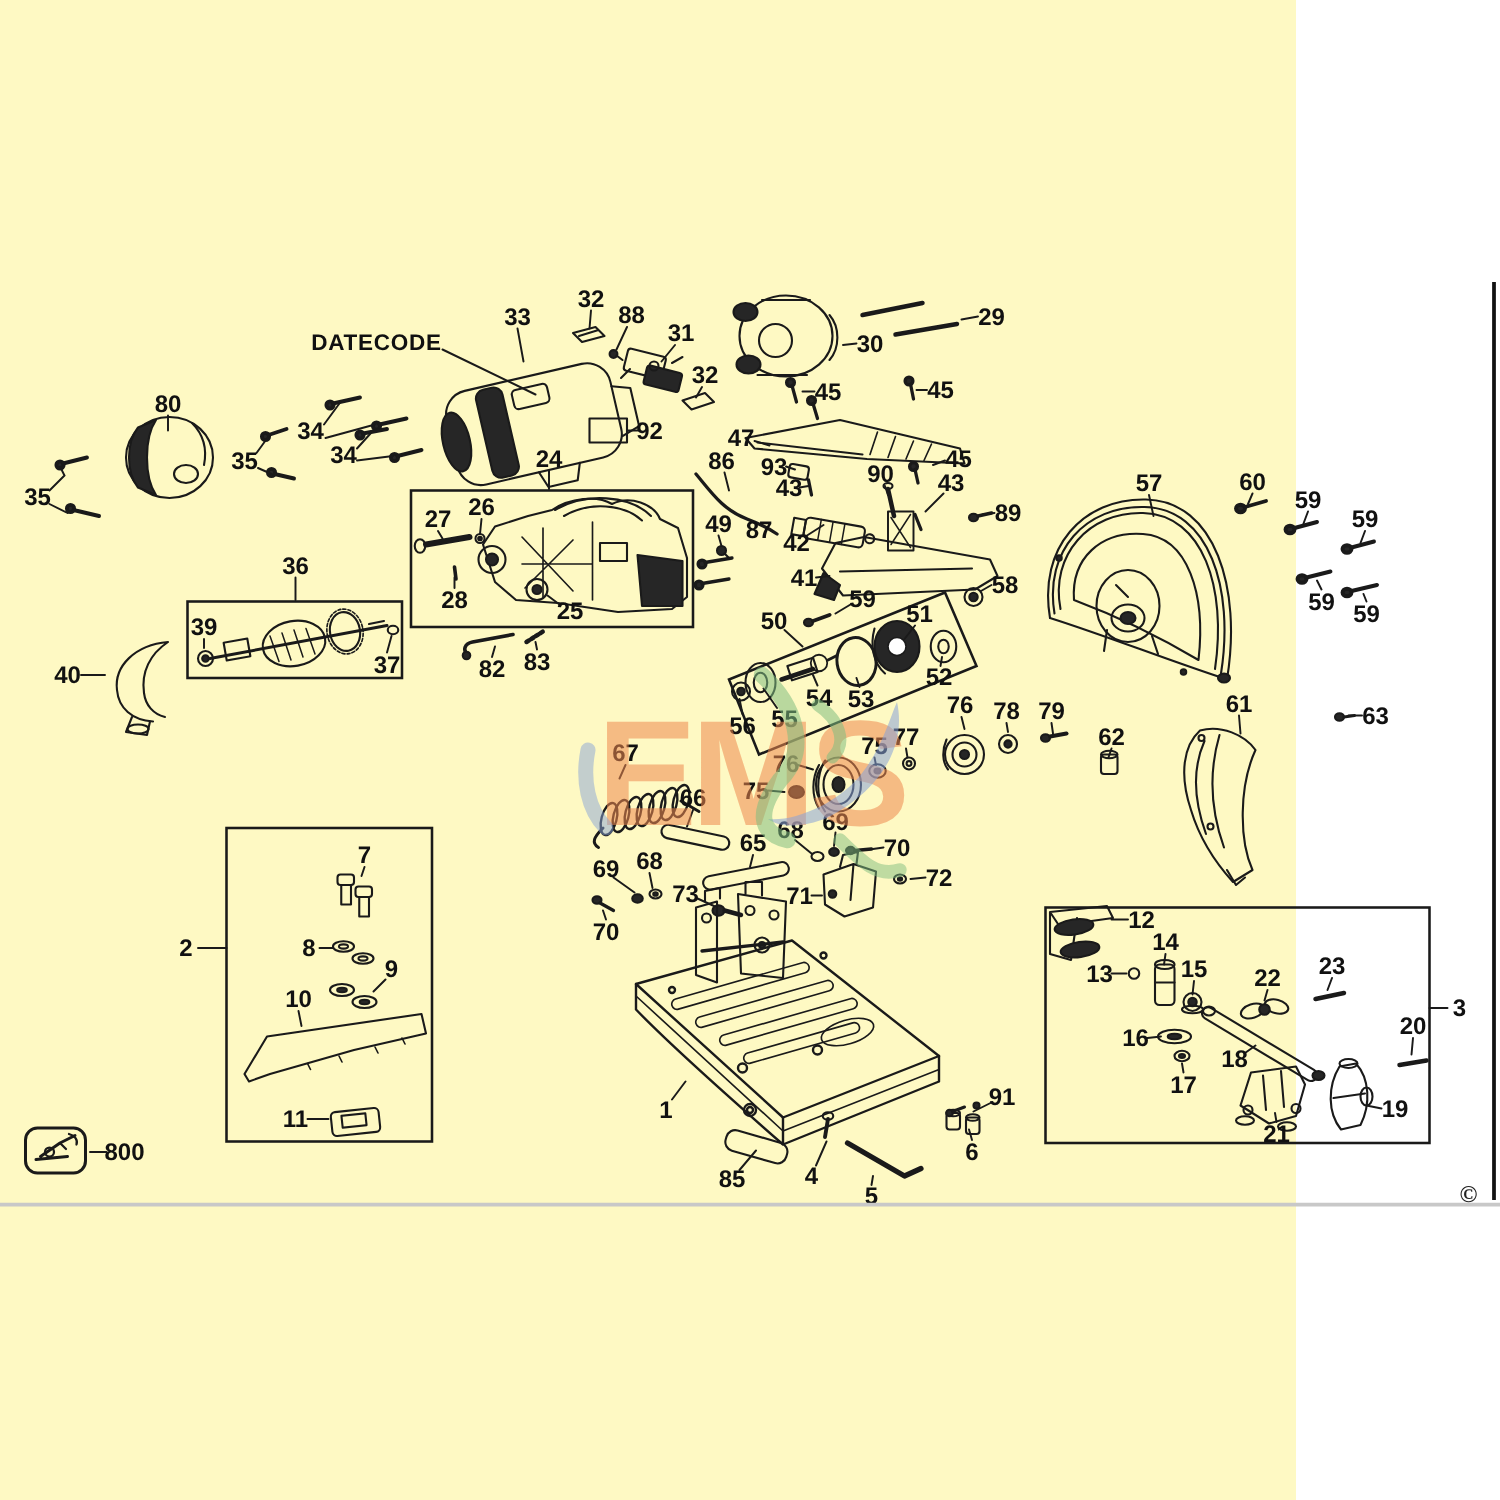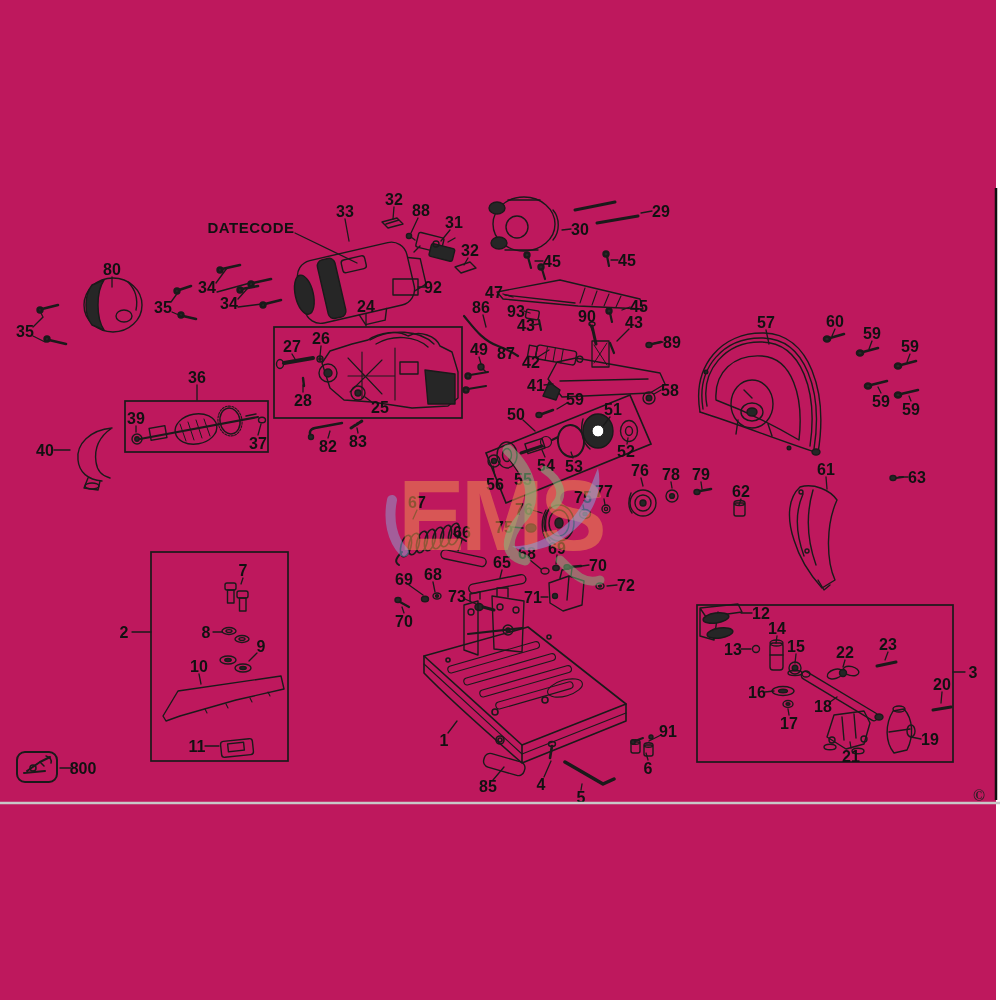--- a/index.html
+++ b/index.html
@@ -1,16 +1,16 @@
 <!DOCTYPE html>
 <html><head>
 <meta charset="utf-8">
 <style>
   html,body{margin:0;padding:0;background:#ffffff;}
-  .stage{position:relative;width:996px;height:1000px;background:#be185d;font-family:"Liberation Sans",sans-serif;}
+  .stage{position:relative;width:864px;height:1000px;background:#fef9c3;font-family:"Liberation Sans",sans-serif;}
   svg{position:absolute;left:0;top:0;}
   .plabel{font:bold 16px "Liberation Sans",sans-serif;fill:#111;text-anchor:middle;}
   .datecode{font:bold 15px "Liberation Sans",sans-serif;fill:#111;text-anchor:middle;letter-spacing:.5px;}
   .copyright{font:bold 16px "Liberation Serif",serif;fill:#222;text-anchor:middle;}
   .wmtext{font:bold 100px "Liberation Sans",sans-serif;text-anchor:start;letter-spacing:-4px;opacity:.55;}
 </style>
 </head>
 <body>
 
 <div class="stage">

